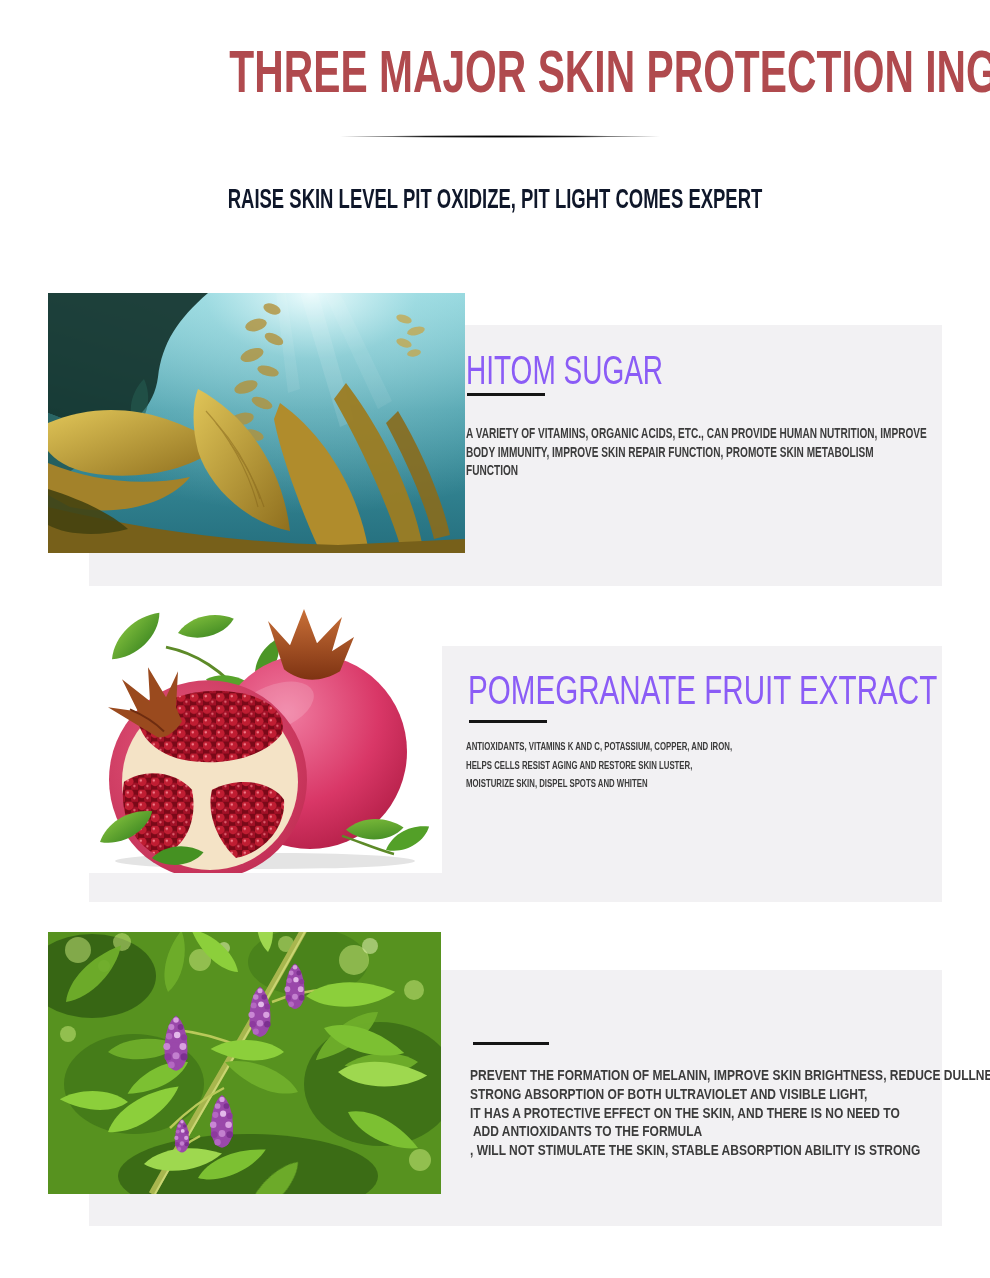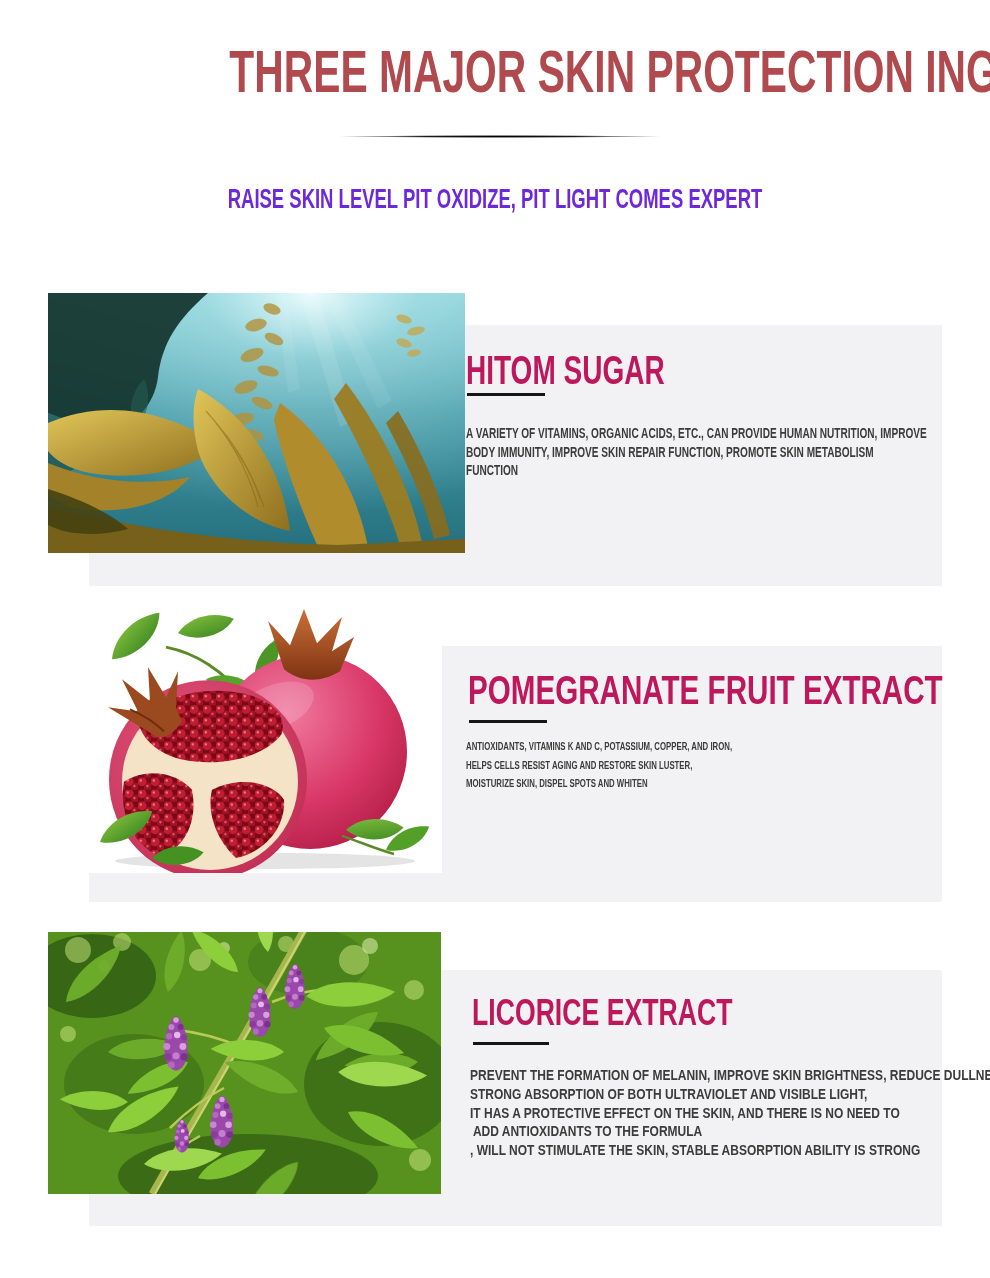--- a/index.html
+++ b/index.html
@@ -9,36 +9,36 @@
   .condL{display:inline-block;transform-origin:left center;}
   .condC{display:inline-block;transform-origin:center center;}
 
   .page-title{left:0;top:40px;width:990px;text-align:center;color:#b04a4e;
               font-size:60px;line-height:64px;font-weight:700;white-space:nowrap;}
   .page-title .condC{transform:scaleX(.68);}
 
   .title-divider{left:295px;top:135px;width:410px;height:3px;
       background:radial-gradient(ellipse 52% 60% at center,#000 0%,#1b1b1b 35%,rgba(0,0,0,0) 75%);}
 
-  .page-subtitle{left:0;top:184px;width:990px;text-align:center;color:#6d28d9;
+  .page-subtitle{left:0;top:184px;width:990px;text-align:center;color:#0f172a;
                  font-size:28px;line-height:30px;font-weight:700;white-space:nowrap;}
   .page-subtitle .condC{transform:scaleX(.66);}
 
   .panel{background:#f2f1f3;}
   .panel-1{left:89px;top:325px;width:853px;height:261px;}
   .panel-2{left:89px;top:646px;width:853px;height:256px;}
   .panel-3{left:89px;top:970px;width:853px;height:256px;}
 
   .photo{overflow:hidden;}
   .photo svg{display:block;width:100%;height:100%;}
   .photo-1{left:48px;top:293px;width:417px;height:260px;}
   .photo-2{left:60px;top:609px;width:382px;height:264px;background:#ffffff;}
   .photo-3{left:48px;top:932px;width:393px;height:262px;}
 
-  .sec-head{color:#be185d;font-weight:700;white-space:nowrap;}
+  .sec-head{color:#8b5cf6;font-weight:400;white-space:nowrap;}
   .head-1{left:466px;top:348px;font-size:40px;line-height:44px;}
   .head-1 .condL{transform:scaleX(.70);}
   .head-2{left:468px;top:668px;font-size:40px;line-height:44px;}
   .head-2 .condL{transform:scaleX(.74);}
   .head-3{left:472px;top:993px;font-size:37px;line-height:40px;}
   .head-3 .condL{transform:scaleX(.72);}
 
   .head-rule{height:3px;background:#151515;}
   .rule-1{left:467px;top:393px;width:78px;}
   .rule-2{left:469px;top:720px;width:78px;}
@@ -281,23 +281,20 @@
         <use href="#llf" fill="#8ccf3b" transform="translate(80,170) rotate(200) scale(1.3)"></use>
       </g>
       <use href="#lsp" transform="translate(128,118) scale(1.15)"></use>
       <use href="#lsp" transform="translate(212,86) scale(1.05)"></use>
       <use href="#lsp" transform="translate(247,60) scale(.95)"></use>
       <use href="#lsp" transform="translate(174,196) scale(1.1)"></use>
       <use href="#lsp" transform="translate(134,208) scale(.7)"></use>
     </svg>
   </div>
 
-  <div class="abs sec-head head-3">
-    <span class="condL">LICORICE EXTRACT</span>
-  </div>
   <div class="abs head-rule rule-3"></div>
   <div class="abs body body-3">
     <div class="bl">PREVENT THE FORMATION OF MELANIN, IMPROVE SKIN BRIGHTNESS, REDUCE DULLNESS</div>
     <div class="bl">STRONG ABSORPTION OF BOTH ULTRAVIOLET AND VISIBLE LIGHT,</div>
     <div class="bl">IT HAS A PROTECTIVE EFFECT ON THE SKIN, AND THERE IS NO NEED TO</div>
     <div class="bl"> ADD ANTIOXIDANTS TO THE FORMULA</div>
     <div class="bl">, WILL NOT STIMULATE THE SKIN, STABLE ABSORPTION ABILITY IS STRONG</div>
   </div>
 
 </div>

